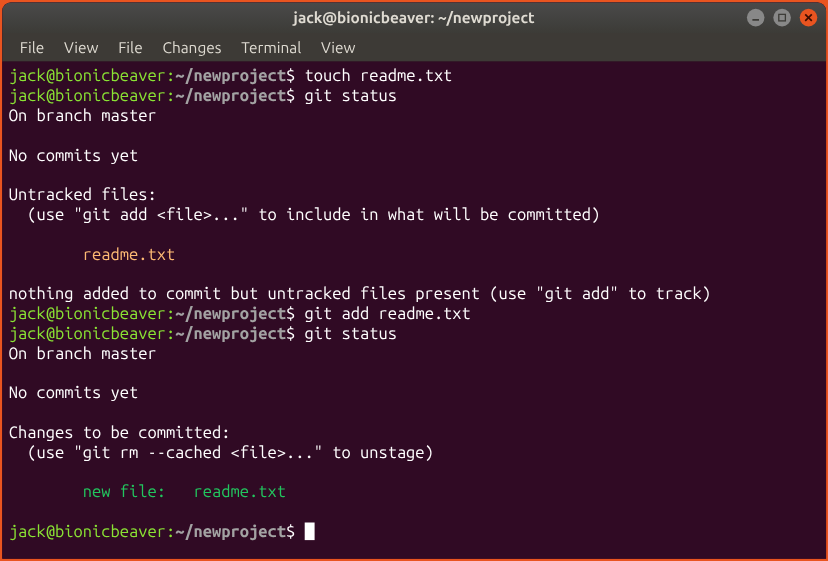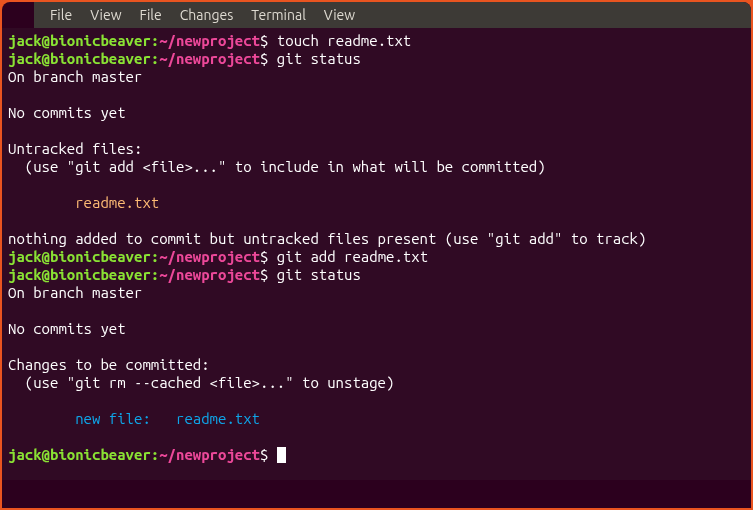--- a/index.html
+++ b/index.html
@@ -60,54 +60,74 @@
     .menubar {
       background: #3d3a36;
       height: 26px;
       display: flex;
       align-items: center;
       padding: 0 8px;
       gap: 2px;
       font-family: "Ubuntu", sans-serif;
       font-size: 14px;
       color: #dfdbd2;
-      margin-left: 32px;
     }
     .menu-item {
       padding: 2px 8px;
       cursor: pointer;
     }
     .terminal {
       background: #300a24;
       color: #ffffff;
       font-size: 15px;
       line-height: 18px;
       padding: 4px 6px;
       height: calc(100% - 54px);
       overflow: hidden;
       white-space: pre;
     }
-    .prompt-user { color: #8ae234; font-weight: bold; }
-    .prompt-path { color: #ec4899; font-weight: bold; }
+    .prompt-user { color: #8ae234; font-weight: normal; }
+    .prompt-path { color: #a3a3a3; font-weight: bold; }
     .prompt-dollar { color: #ffffff; }
     .untracked { color: #fdba74; }
-    .staged { color: #0ea5e9; }
+    .staged { color: #22c55e; }
     .cursor {
       display: inline-block;
       background: #ffffff;
       width: 9px;
       height: 16px;
       vertical-align: text-bottom;
     }
     .line { display: block; min-height: 18px; }
   </style>
 </head>
 <body>
 
 <div class="window">
+  <div class="titlebar">
+    <div class="title">jack@bionicbeaver: ~/newproject</div>
+    <div class="window-controls">
+      <div class="wbtn min">
+        <svg viewBox="0 0 8 8">
+            <line x1="1" y1="6" x2="7" y2="6" stroke="#3c3b37" stroke-width="1.5"></line>
+          </svg>
+      </div>
+      <div class="wbtn max">
+        <svg viewBox="0 0 8 8">
+            <rect x="1" y="1" width="6" height="6" fill="none" stroke="#3c3b37" stroke-width="1.2"></rect>
+          </svg>
+      </div>
+      <div class="wbtn close">
+        <svg viewBox="0 0 8 8">
+            <line x1="1" y1="1" x2="7" y2="7" stroke="#3c0c00" stroke-width="1.5"></line>
+            <line x1="7" y1="1" x2="1" y2="7" stroke="#3c0c00" stroke-width="1.5"></line>
+          </svg>
+      </div>
+    </div>
+  </div>
 
   <div class="menubar">
     <div class="menu-item">File</div>
     <div class="menu-item">View</div>
     <div class="menu-item">File</div>
     <div class="menu-item">Changes</div>
     <div class="menu-item">Terminal</div>
     <div class="menu-item">View</div>
   </div>
 

